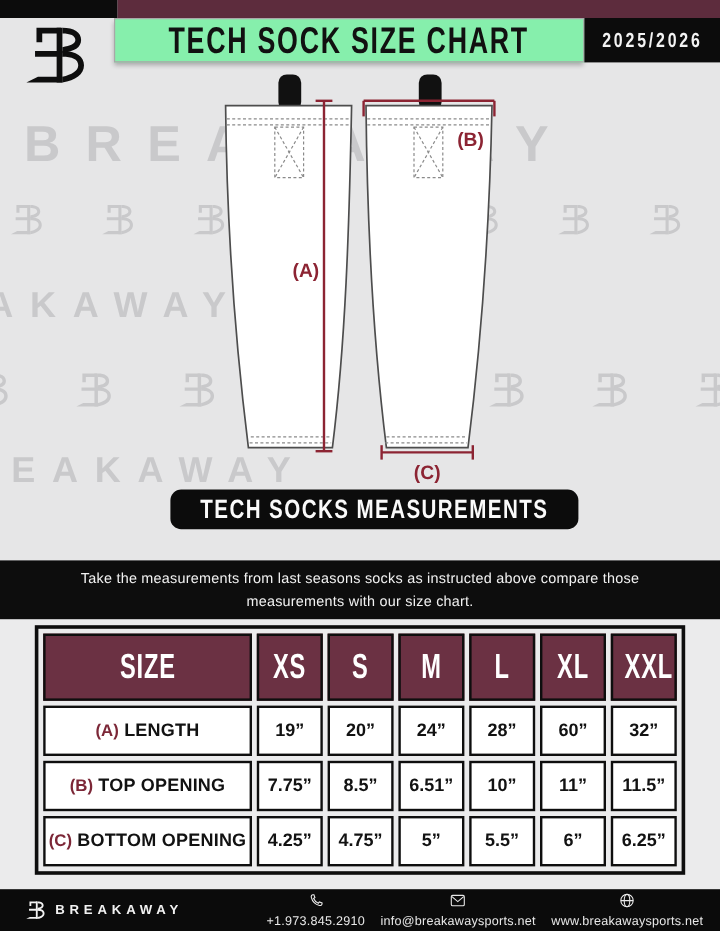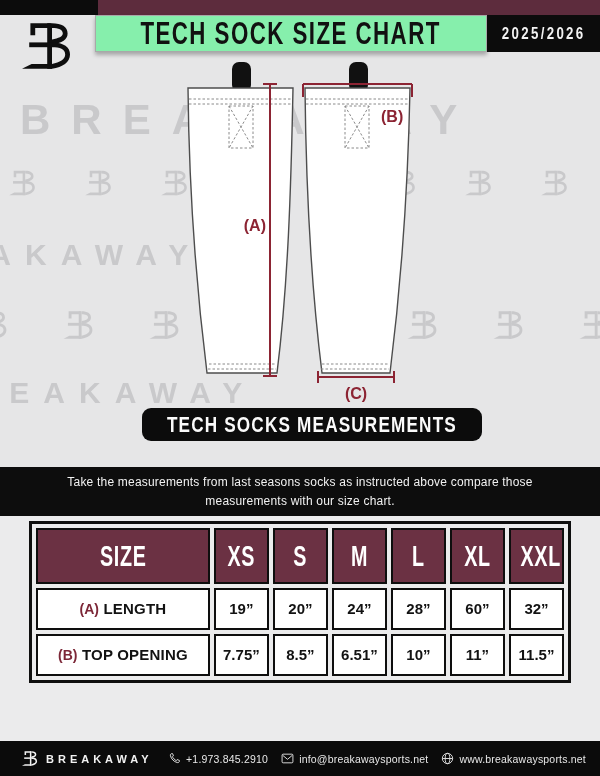--- a/index.html
+++ b/index.html
@@ -64,21 +64,21 @@
   .row-label { color:#121212; font-weight:bold; font-size:15px; letter-spacing:.2px; }
   .cell-val { color:#121212; font-weight:bold; font-size:15px; }
 
   
   .footer { position:absolute; left:0; top:741px; width:600px; height:35px; background:#0b0b0b; z-index:3;
             display:flex; align-items:center; justify-content:space-between; padding:0 14px 0 20px; }
   .brand { display:flex; align-items:center; gap:7px; }
   .brand-logo { width:19px; height:21px; color:#f2f2f2; }
   .brand-name { color:#f2f2f2; font-size:11px; font-weight:bold; letter-spacing:4px; }
   .contacts { display:flex; align-items:center; gap:13px; }
-  .contact { display:flex; align-items:center; gap:5px; }
+  .contact { display:flex; align-items:center; gap:5px;flex-direction:column; }
   .contact svg { width:13px; height:13px; stroke:#e8e8e8; fill:none; stroke-width:1.7; }
   .contact span { color:#e8e8e8; font-size:10.5px; letter-spacing:.2px; }
 </style>
 </head>
 <body>
 
 <svg width="0" height="0" style="position:absolute">
   <symbol id="bmono" viewBox="0 0 100 100">
     <path d="M24,12 h34 v8 h-26 v12 h-8 z"></path>
     <path d="M52,12 h8 v76 h-8 z"></path>
@@ -262,20 +262,32 @@
             <span class="row-key">(B)</span>
             <span class="row-label">TOP OPENING</span>
           </td>
           <td><span class="cell-val">7.75”</span></td>
           <td><span class="cell-val">8.5”</span></td>
           <td><span class="cell-val">6.51”</span></td>
           <td><span class="cell-val">10”</span></td>
           <td><span class="cell-val">11”</span></td>
           <td><span class="cell-val">11.5”</span></td>
         </tr>
+        <tr>
+          <td>
+            <span class="row-key">(C)</span>
+            <span class="row-label">BOTTOM OPENING</span>
+          </td>
+          <td><span class="cell-val">4.25”</span></td>
+          <td><span class="cell-val">4.75”</span></td>
+          <td><span class="cell-val">5”</span></td>
+          <td><span class="cell-val">5.5”</span></td>
+          <td><span class="cell-val">6”</span></td>
+          <td><span class="cell-val">6.25”</span></td>
+        </tr>
       </tbody>
     </table>
   </div>
 
   <div class="footer">
     <div class="brand">
       <svg class="brand-logo" fill="currentColor">
           <use href="#bmono"></use>
         </svg>
       <span class="brand-name">BREAKAWAY</span>

